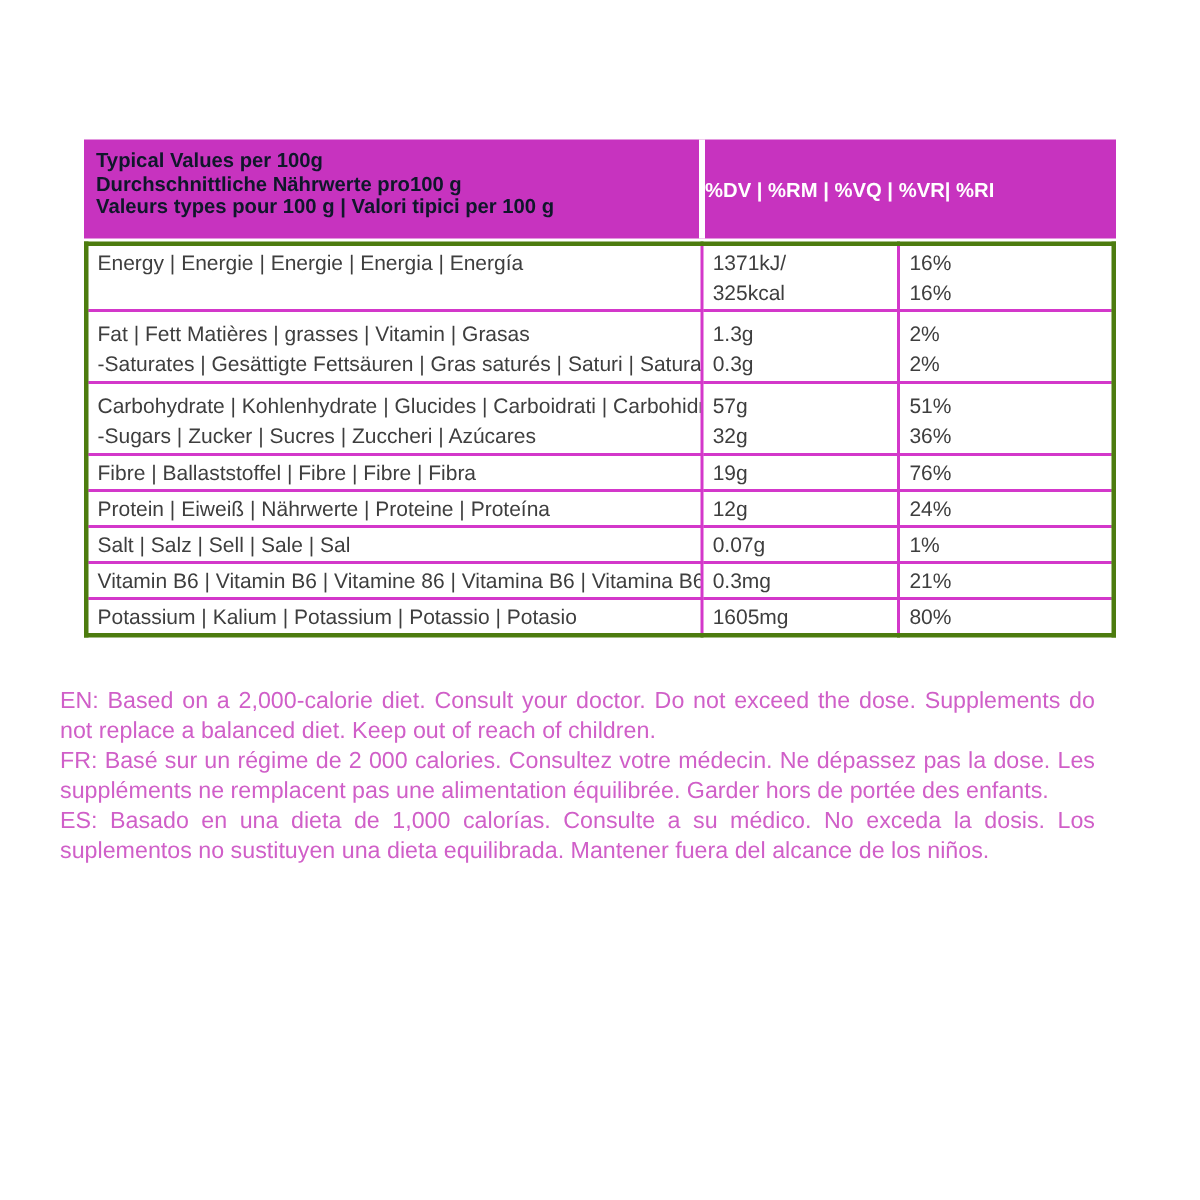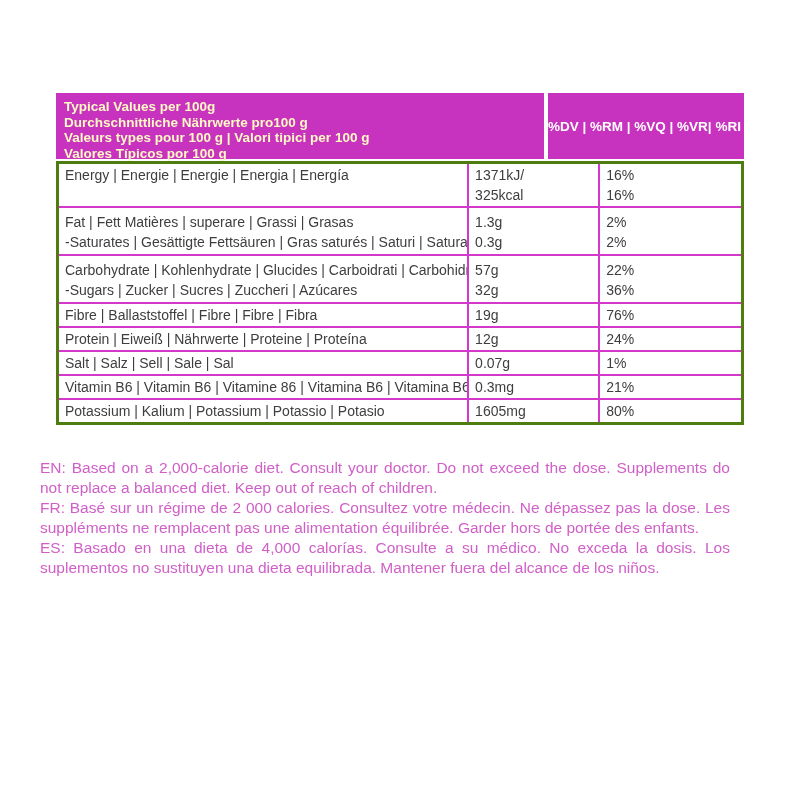--- a/index.html
+++ b/index.html
@@ -7,22 +7,22 @@
     position:relative;width:800px;height:800px;background:#ffffff;
     font-family:"Liberation Sans", sans-serif;overflow:hidden;
   }
   
   .nutrition{position:absolute;left:56px;top:93px;width:688px;}
   .ntable-header{
     display:flex;align-items:stretch;background:#c733bf;height:66px;
     box-sizing:border-box;margin-bottom:2px;
   }
   .header-left{
-    width:488px;box-sizing:border-box;padding:6px 8px 0 8px;
-    color:#fef9c3;font-weight:bold;font-size:13.5px;line-height:15.5px;
+    width:410px;box-sizing:border-box;padding:6px 8px 0 8px;
+    color:#0f172a;font-weight:bold;font-size:13.5px;line-height:15.5px;
   }
   .header-divider{width:4px;background:#ffffff;}
   .header-right{
     flex:1;display:flex;align-items:center;box-sizing:border-box;
     color:#ffffff;font-weight:bold;font-size:13.5px;
   }
   table.nvals{
     border-collapse:collapse;width:688px;table-layout:fixed;
     border:3px solid #4d7c0f;
   }
@@ -52,21 +52,20 @@
 
 <div class="sheet">
 
   <div class="nutrition">
 
     <div class="ntable-header">
       <div class="header-left">
         <div>Typical Values per 100g</div>
         <div>Durchschnittliche Nährwerte pro100 g</div>
         <div>Valeurs types pour 100 g | Valori tipici per 100 g</div>
-        <div>Valores Típicos por 100 g</div>
       </div>
       <div class="header-divider"></div>
       <div class="header-right">
         <span>%DV | %RM | %VQ | %VR| %RI</span>
       </div>
     </div>
 
     <table class="nvals">
       <tbody>
           <tr class="h2">
@@ -77,21 +76,21 @@
           <div>1371kJ/</div>
           <div>325kcal</div>
         </td>
         <td class="c-dv">
           <div>16%</div>
           <div>16%</div>
         </td>
       </tr>
       <tr class="h2b">
         <td class="c-name">
-          <div>Fat | Fett Matières | superare | Grassi | Grasas</div>
+          <div>Fat | Fett Matières | grasses | Vitamin | Grasas</div>
           <div>-Saturates | Gesättigte Fettsäuren | Gras saturés | Saturi | Saturadas</div>
         </td>
         <td class="c-val">
           <div>1.3g</div>
           <div>0.3g</div>
         </td>
         <td class="c-dv">
           <div>2%</div>
           <div>2%</div>
         </td>
@@ -99,21 +98,21 @@
       <tr class="h2b">
         <td class="c-name">
           <div>Carbohydrate | Kohlenhydrate | Glucides | Carboidrati | Carbohidratos</div>
           <div>-Sugars | Zucker | Sucres | Zuccheri | Azúcares</div>
         </td>
         <td class="c-val">
           <div>57g</div>
           <div>32g</div>
         </td>
         <td class="c-dv">
-          <div>22%</div>
+          <div>51%</div>
           <div>36%</div>
         </td>
       </tr>
       <tr class="h1">
         <td class="c-name">Fibre | Ballaststoffel | Fibre | Fibre | Fibra</td>
         <td class="c-val">19g</td>
         <td class="c-dv">76%</td>
       </tr>
       <tr class="h1">
         <td class="c-name">Protein | Eiweiß | Nährwerte | Proteine | Proteína</td>
@@ -135,16 +134,16 @@
         <td class="c-val">1605mg</td>
         <td class="c-dv">80%</td>
       </tr>
     </tbody>
       </table>
   </div>
 
   <div class="disclaimer">
     <p class="t-pink">EN: Based on a 2,000-calorie diet. Consult your doctor. Do not exceed the dose. Supplements do not replace a balanced diet. Keep out of reach of children.</p>
     <p class="t-pink">FR: Basé sur un régime de 2 000 calories. Consultez votre médecin. Ne dépassez pas la dose. Les suppléments ne remplacent pas une alimentation équilibrée. Garder hors de portée des enfants.</p>
-    <p class="t-pink">ES: Basado en una dieta de 4,000 calorías. Consulte a su médico. No exceda la dosis. Los suplementos no sustituyen una dieta equilibrada. Mantener fuera del alcance de los niños.</p>
+    <p class="t-pink">ES: Basado en una dieta de 1,000 calorías. Consulte a su médico. No exceda la dosis. Los suplementos no sustituyen una dieta equilibrada. Mantener fuera del alcance de los niños.</p>
   </div>
 
 </div>
 
 </body></html>

